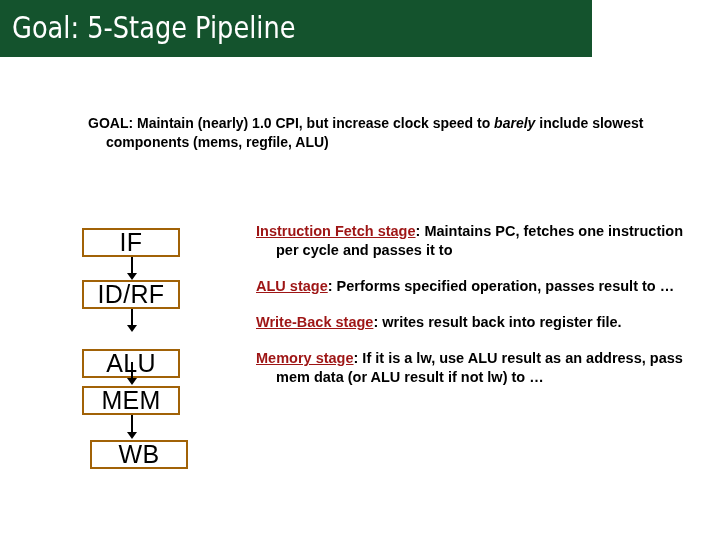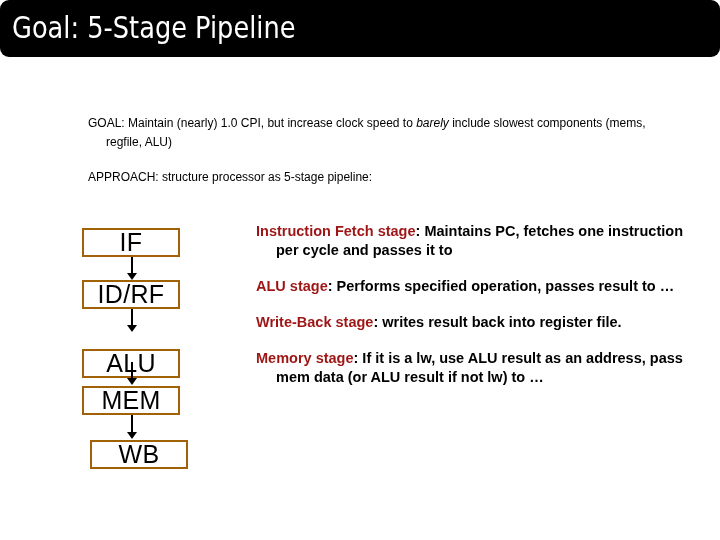--- a/index.html
+++ b/index.html
@@ -14,24 +14,23 @@
     overflow: hidden;
     font-family: "Liberation Sans", sans-serif;
     color: #000000;
   }
 
   
   #title-bar {
     position: absolute;
     left: 0;
     top: 0;
-    width: 720px;
+    width: 592px;
     height: 57px;
-    background: #000000;
-    border-radius: 9px;
+    background: #14532d;
   }
   #slide-title {
     position: absolute;
     left: 12px;
     top: 7px;
     font-size: 31px;
     line-height: 40px;
     font-weight: 400;
     color: #ffffff;
     white-space: nowrap;
@@ -43,23 +42,23 @@
   }
 
   
   #intro {
     position: absolute;
     left: 88px;
     top: 114px;
     width: 560px;
   }
   .intro-para {
-    font-size: 12px;
+    font-size: 14px;
     line-height: 19px;
-    font-weight: normal;
+    font-weight: bold;
     padding-left: 18px;
     text-indent: -18px;
     margin: 0 0 16px 0;
   }
   .intro-para .ital {
     font-style: italic;
   }
 
   
   #pipeline {
@@ -124,32 +123,32 @@
   .desc-para {
     font-size: 14.5px;
     line-height: 19px;
     font-weight: bold;
     padding-left: 20px;
     text-indent: -20px;
     margin: 0 0 17px 0;
   }
   .desc-head {
     color: #9E1515;
+    text-decoration: underline;
   }
 </style>
 </head>
 <body>
 
 <div id="title-bar">
   <div id="slide-title">Goal: 5-Stage Pipeline</div>
 </div>
 
 <div id="intro">
   <p class="intro-para"><span>GOAL:  Maintain (nearly) 1.0 CPI, but increase clock speed to </span><span class="ital">barely</span><span> include slowest components (mems, regfile, ALU)</span></p>
-  <p class="intro-para">APPROACH: structure processor as 5-stage pipeline:</p>
 </div>
 
 <div id="pipeline">
 
   <div class="stage-slot s0">
     <div class="stage-box">IF</div>
   </div>
   <div class="arrow a0">
     <span class="arrow-head"></span>
   </div>

